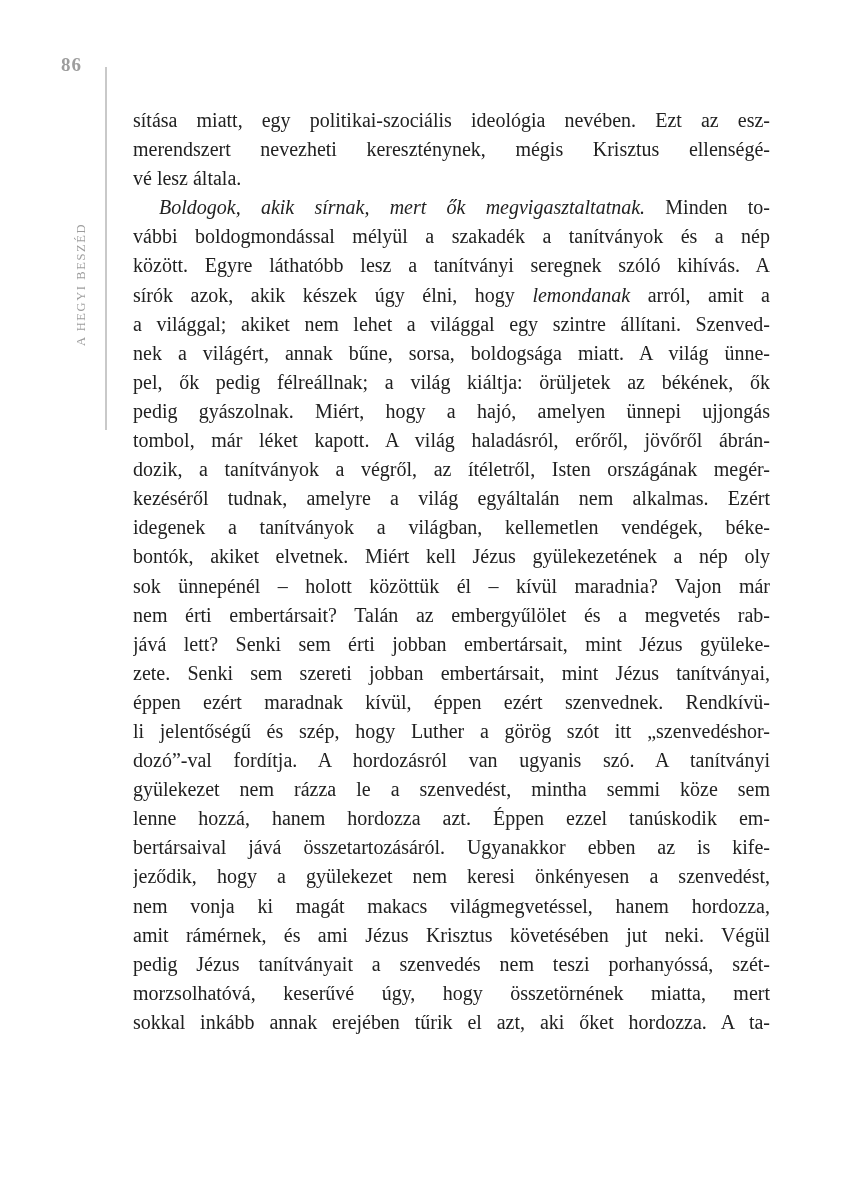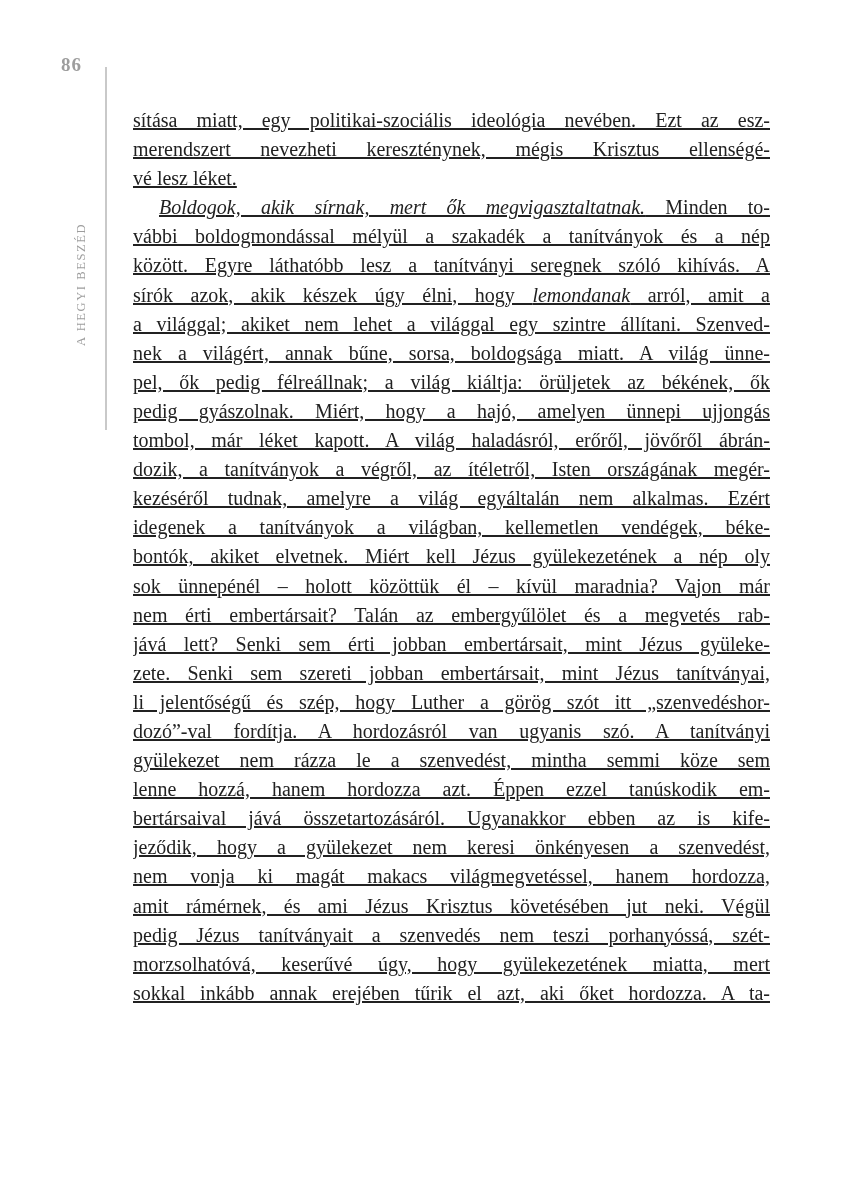--- a/index.html
+++ b/index.html
@@ -44,21 +44,20 @@
     color: #9d9d9d;
     font-family: "Liberation Serif", serif;
   }
   .text-block {
     position: absolute;
     left: 133px;
     top: 106px;
     width: 637px;
     color: #212121;
     font-size: 20px;
-    text-decoration: underline;
   }
   .line {
     height: 29.1px;
     line-height: 29.1px;
     text-align: justify;
     text-align-last: justify;
     overflow: hidden;
     white-space: nowrap;
   }
   .line.short {
@@ -78,43 +77,44 @@
 <div id="page">
   <div class="page-number">86</div>
 
   <div class="margin-rule"></div>
 
   <div class="margin-label">A HEGYI BESZÉD</div>
 
   <div class="text-block">
       <div class="line"><span class="seg">sítása miatt, egy politikai-szociális ideológia nevében. Ezt az esz-</span></div>
       <div class="line"><span class="seg">merendszert nevezheti kereszténynek, mégis Krisztus ellenségé-</span></div>
-      <div class="line short"><span class="seg">vé lesz léket.</span></div>
+      <div class="line short"><span class="seg">vé lesz általa.</span></div>
       <div class="line indent"><span class="seg italic">Boldogok, akik sírnak, mert ők megvigasztaltatnak.</span><span class="seg"> Minden to-</span></div>
       <div class="line"><span class="seg">vábbi boldogmondással mélyül a szakadék a tanítványok és a nép</span></div>
       <div class="line"><span class="seg">között. Egyre láthatóbb lesz a tanítványi seregnek szóló kihívás. A</span></div>
       <div class="line"><span class="seg">sírók azok, akik készek úgy élni, hogy </span><span class="seg italic">lemondanak</span><span class="seg"> arról, amit a</span></div>
       <div class="line"><span class="seg">a világgal; akiket nem lehet a világgal egy szintre állítani. Szenved-</span></div>
       <div class="line"><span class="seg">nek a világért, annak bűne, sorsa, boldogsága miatt. A világ ünne-</span></div>
       <div class="line"><span class="seg">pel, ők pedig félreállnak; a világ kiáltja: örüljetek az békének, ők</span></div>
       <div class="line"><span class="seg">pedig gyászolnak. Miért, hogy a hajó, amelyen ünnepi ujjongás</span></div>
       <div class="line"><span class="seg">tombol, már léket kapott. A világ haladásról, erőről, jövőről ábrán-</span></div>
       <div class="line"><span class="seg">dozik, a tanítványok a végről, az ítéletről, Isten országának megér-</span></div>
       <div class="line"><span class="seg">kezéséről tudnak, amelyre a világ egyáltalán nem alkalmas. Ezért</span></div>
       <div class="line"><span class="seg">idegenek a tanítványok a világban, kellemetlen vendégek, béke-</span></div>
       <div class="line"><span class="seg">bontók, akiket elvetnek. Miért kell Jézus gyülekezetének a nép oly</span></div>
       <div class="line"><span class="seg">sok ünnepénél – holott közöttük él – kívül maradnia? Vajon már</span></div>
       <div class="line"><span class="seg">nem érti embertársait? Talán az embergyűlölet és a megvetés rab-</span></div>
       <div class="line"><span class="seg">jává lett? Senki sem érti jobban embertársait, mint Jézus gyüleke-</span></div>
       <div class="line"><span class="seg">zete. Senki sem szereti jobban embertársait, mint Jézus tanítványai,</span></div>
+      <div class="line"><span class="seg">éppen ezért maradnak kívül, éppen ezért szenvednek. Rendkívü-</span></div>
       <div class="line"><span class="seg">li jelentőségű és szép, hogy Luther a görög szót itt „szenvedéshor-</span></div>
       <div class="line"><span class="seg">dozó”-val fordítja. A hordozásról van ugyanis szó. A tanítványi</span></div>
       <div class="line"><span class="seg">gyülekezet nem rázza le a szenvedést, mintha semmi köze sem</span></div>
       <div class="line"><span class="seg">lenne hozzá, hanem hordozza azt. Éppen ezzel tanúskodik em-</span></div>
       <div class="line"><span class="seg">bertársaival jává összetartozásáról. Ugyanakkor ebben az is kife-</span></div>
       <div class="line"><span class="seg">jeződik, hogy a gyülekezet nem keresi önkényesen a szenvedést,</span></div>
       <div class="line"><span class="seg">nem vonja ki magát makacs világmegvetéssel, hanem hordozza,</span></div>
       <div class="line"><span class="seg">amit rámérnek, és ami Jézus Krisztus követésében jut neki. Végül</span></div>
       <div class="line"><span class="seg">pedig Jézus tanítványait a szenvedés nem teszi porhanyóssá, szét-</span></div>
-      <div class="line"><span class="seg">morzsolhatóvá, keserűvé úgy, hogy gyülekezetének miatta, mert</span></div>
+      <div class="line"><span class="seg">morzsolhatóvá, keserűvé úgy, hogy összetörnének miatta, mert</span></div>
       <div class="line"><span class="seg">sokkal inkább annak erejében tűrik el azt, aki őket hordozza. A ta-</span></div>
     </div>
 </div>
 
 </body></html>

